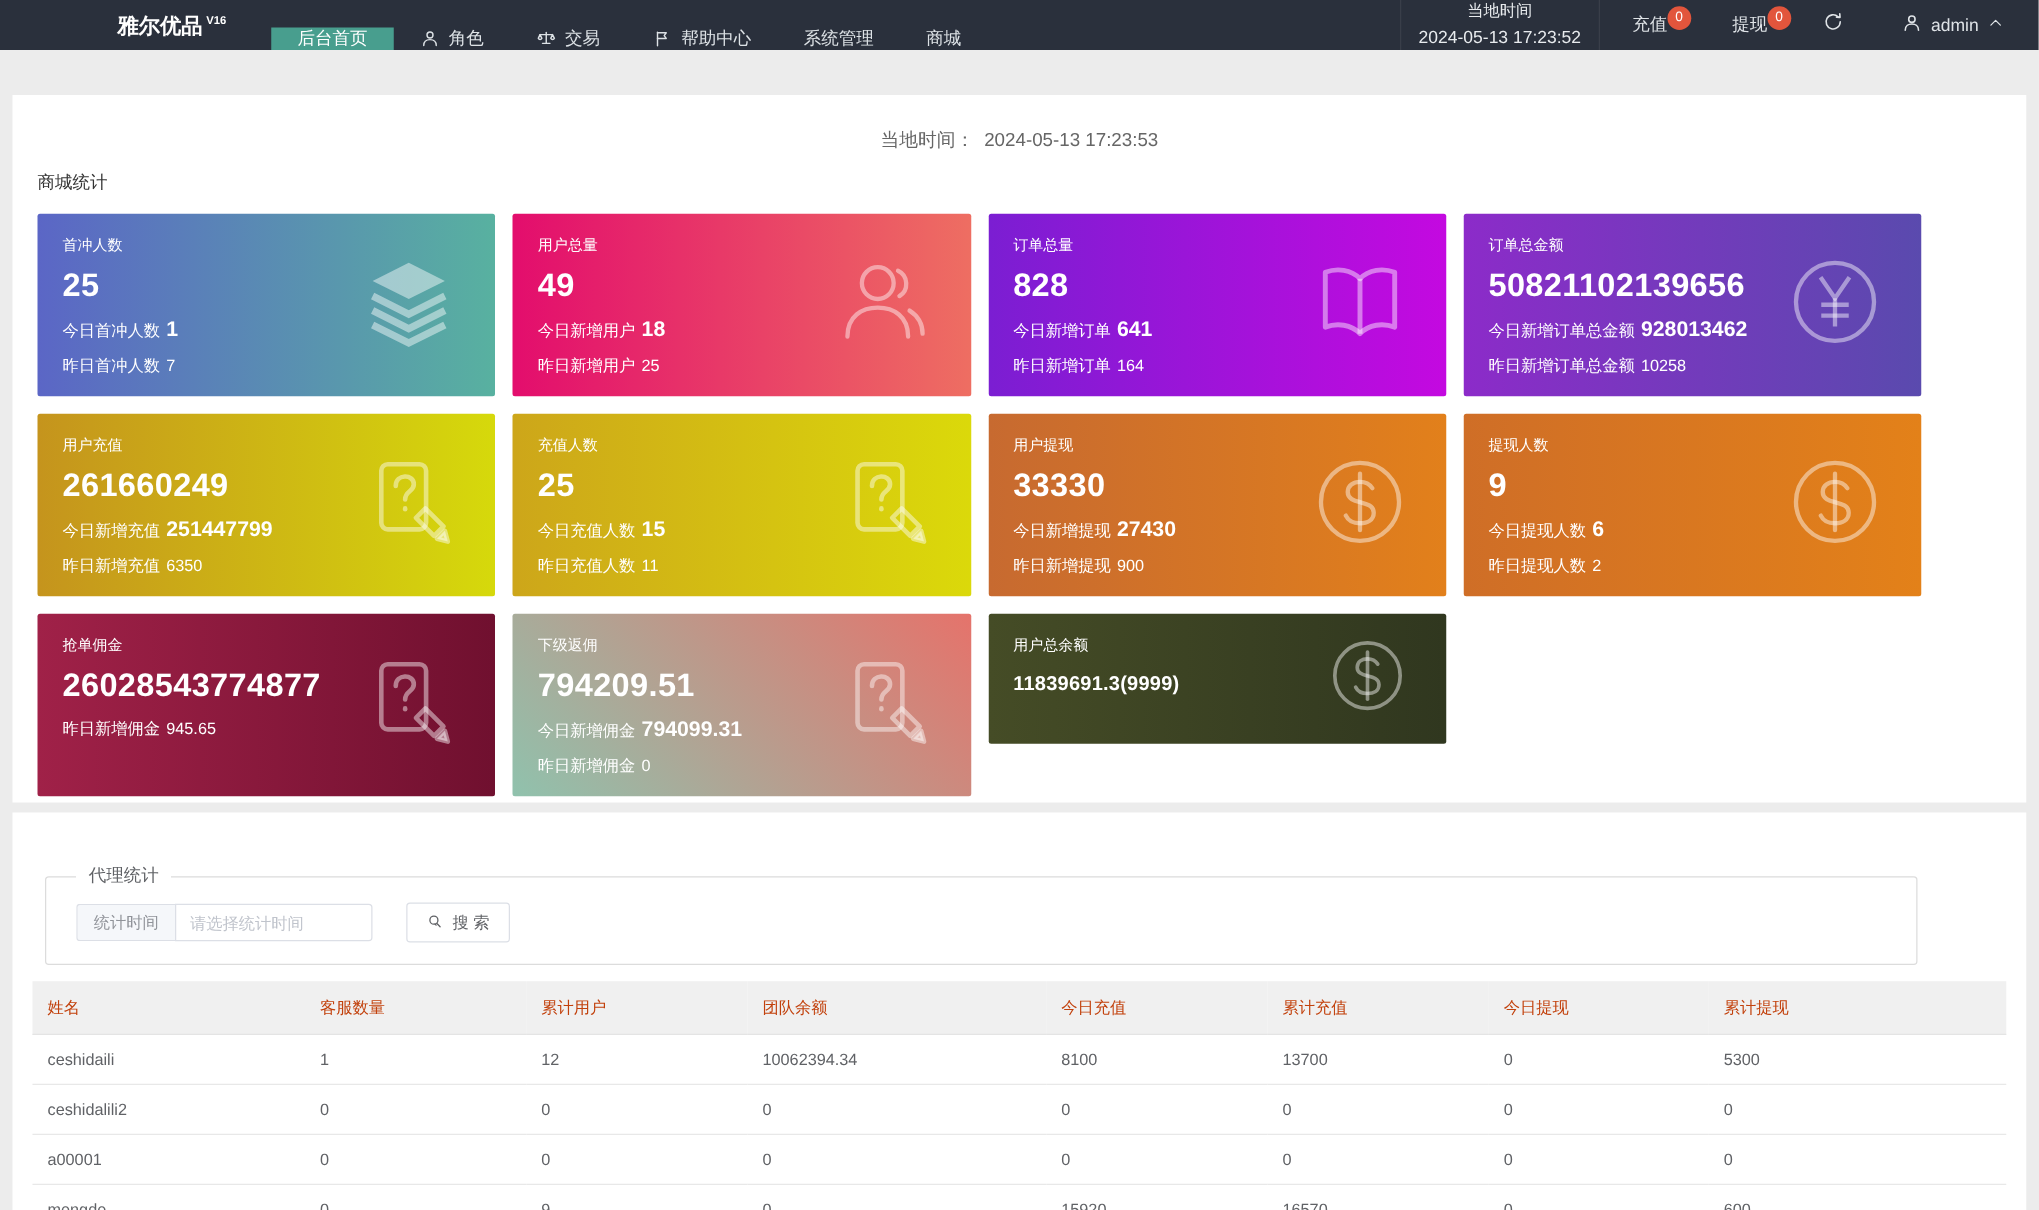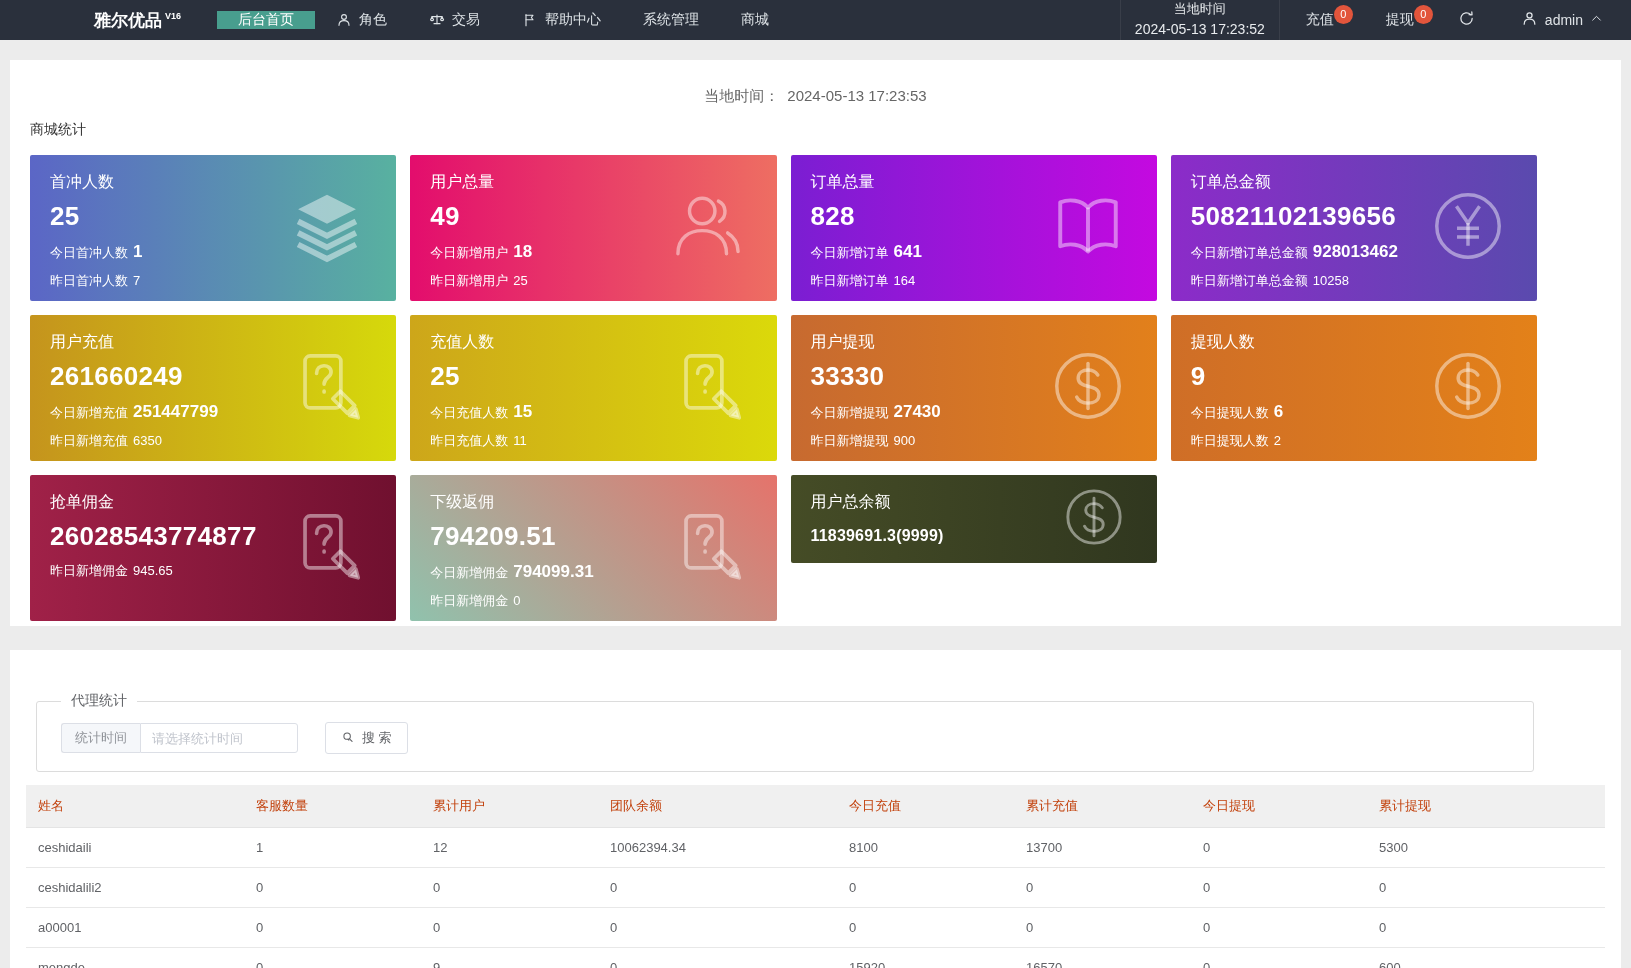--- a/index.html
+++ b/index.html
@@ -3,57 +3,57 @@
 <meta charset="utf-8">
 <style>
   * { box-sizing: border-box; }
   html,body { margin:0; width:1631px; height:968px; overflow:hidden;
     background:#ececec; font-family:"Liberation Sans","DejaVu Sans",sans-serif; }
 
   
   .topbar { height:40px; background:#2a303c; display:flex; align-items:stretch; color:#dfe3e7; }
   .brand { display:flex; align-items:center; padding:0 36px 0 94px; color:#fff; font-size:17px; font-weight:bold; white-space:nowrap; }
   .brand sup { font-size:9px; font-weight:bold; margin-left:3px; transform:translateY(-4px); }
-  .top-nav { display:flex; align-items:center; }
+  .top-nav { display:flex; align-items:flex-end; }
   .nav-item { display:flex; align-items:center; gap:7px; padding:0 21px; font-size:14px; color:#dde2e6; cursor:pointer; }
   .nav-item.active { background:#489e8e; color:#fff; }
   .nav-icon { display:flex; }
   .nav-icon svg { width:16px; height:16px; stroke:#dde2e6; fill:none; stroke-width:1.7; stroke-linecap:round; stroke-linejoin:round; }
   .top-right { margin-left:auto; display:flex; align-items:center; }
   .time-block { text-align:center; padding:0 14px; font-size:13px; line-height:1.55; color:#e8ebee;
     border-left:1px solid rgba(255,255,255,.07); border-right:1px solid rgba(255,255,255,.07); }
   .time-block .tv { font-size:14px; }
   .top-action { position:relative; display:flex; align-items:center; height:100%; padding:0 26px; font-size:14px; cursor:pointer; }
   .badge { position:absolute; top:5px; right:7px; min-width:19px; height:19px; line-height:19px; text-align:center;
     background:#e2553c; color:#fff; border-radius:50%; font-size:11px; padding:0 3px; }
   .icon-btn { display:flex; align-items:center; padding:0 18px; cursor:pointer; }
   .icon-btn svg, .user-menu svg { width:17px; height:17px; stroke:#dfe3e7; fill:none; stroke-width:1.8; stroke-linecap:round; stroke-linejoin:round; }
   .user-menu { display:flex; align-items:center; gap:7px; padding:0 28px 0 28px; font-size:14px; cursor:pointer; }
   .user-menu .chev svg { width:13px; height:13px; }
 
   
   .panel { position:absolute; left:10px; right:10px; background:#fff; }
-  #panel-stats { top:60px; height:566px; }
+  #panel-stats { top:76px; height:566px; }
   #panel-agent { top:650px; height:318px; overflow:hidden; }
 
   .panel-time { text-align:center; padding-top:27px; font-size:15px; color:#666; }
   .panel-time .pt-val { margin-left:8px; }
   .section-label { margin:15px 0 0 20px; font-size:14px; color:#333; }
 
   
   .cards { display:grid; grid-template-columns:repeat(4,1fr); gap:14px; margin:16px 84px 0 20px; }
   .card { position:relative; height:146px; padding:17px 20px; color:#fff; border-radius:2px; overflow:hidden; }
-  .card-title { font-size:16px; }
+  .card-title { font-size:12px; }
   .card-value { font-size:26px; font-weight:bold; margin-top:8px; letter-spacing:.3px; }
   .card-line { font-size:13px; margin-top:10px; }
   .card-line .v2 { font-size:17px; font-weight:bold; margin-left:5px; }
   .card-line .v3 { font-size:13px; margin-left:5px; }
   .card-icon { position:absolute; right:32px; top:50%; transform:translateY(-50%); color:rgba(255,255,255,.45); }
   .card-icon svg { width:74px; height:74px; }
-  .card.short { height:88px; align-self:start; }
+  .card.short { height:104px; align-self:start; }
   .card.short .card-value { font-size:16px; margin-top:14px; letter-spacing:.2px; }
   .card.short .card-icon svg { width:62px; height:62px; }
 
   
   fieldset.agent-box { margin:42px 87px 0 26px; border:1px solid #dcdcdc; border-radius:3px; padding:6px 14px 17px; }
   fieldset.agent-box legend { margin-left:10px; padding:0 10px; font-size:14px; color:#606266; }
   .filter-row { display:flex; align-items:center; margin-top:6px; margin-left:10px; }
   .ig { display:flex; height:30px; }
   .ig-label { display:flex; align-items:center; padding:0 13px; background:#f5f7fa; border:1px solid #dcdfe6;
     border-right:none; border-radius:3px 0 0 3px; font-size:13px; color:#909399; white-space:nowrap; }

